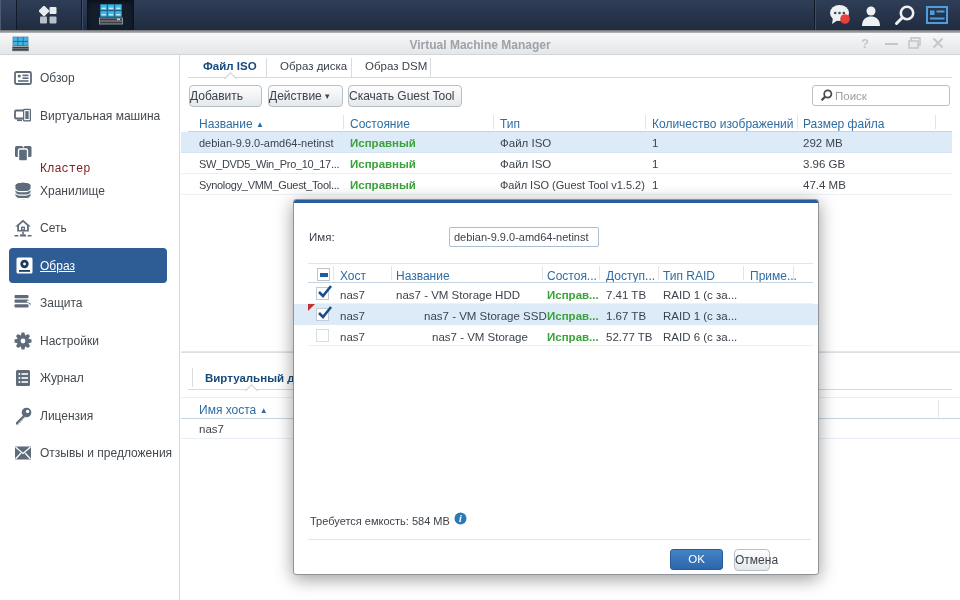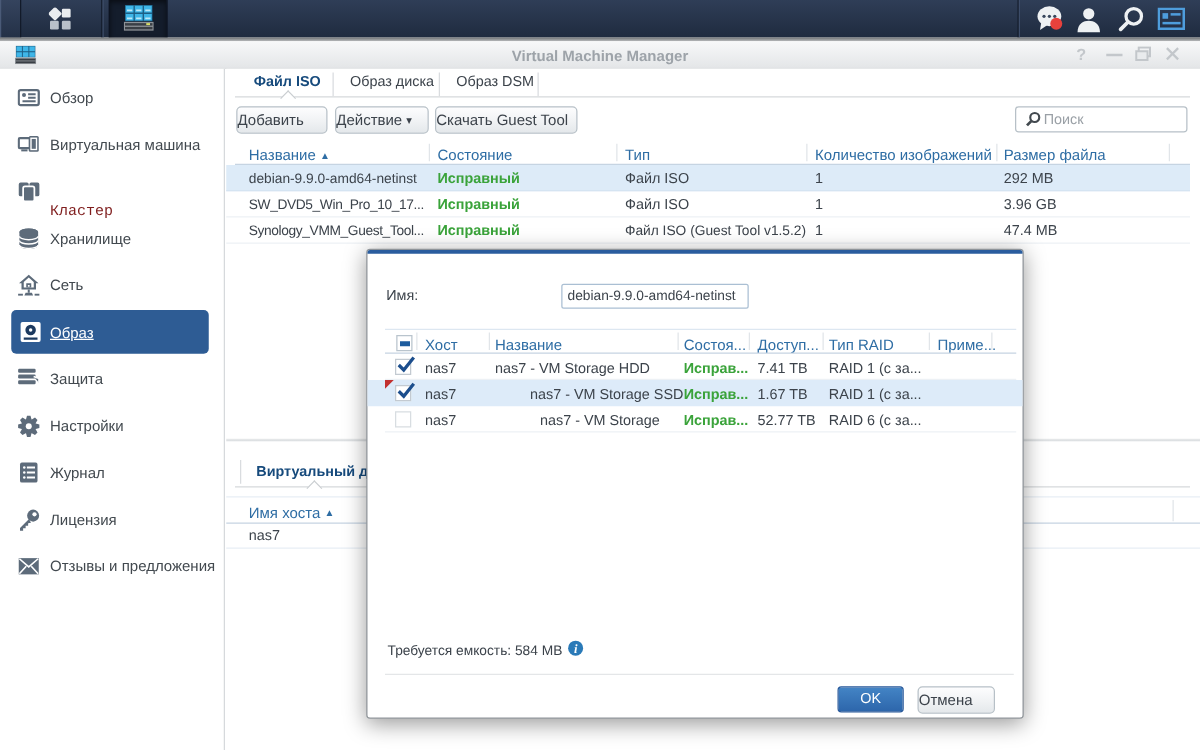--- a/index.html
+++ b/index.html
@@ -327,14 +327,14 @@
   <div class="abs" style="left:312px;top:131px;">52.77 TB</div>
   <div class="abs" style="left:369px;top:131px;">RAID 6 (с за...</div>
 
   <div class="abs" style="left:16px;top:315px;font-size:11px;">Требуется емкость: 584 MB</div>
   <svg class="abs" style="left:160px;top:312px;" width="13" height="13" viewBox="0 0 13 13">
     <circle cx="6.5" cy="6.5" r="6" fill="#2a7ab8"></circle>
     <text x="6.5" y="10" font-size="10" font-style="italic" font-weight="bold" fill="#fff" text-anchor="middle" font-family="Liberation Serif,serif">i</text>
   </svg>
   <div class="abs" style="left:14px;top:339px;width:503px;height:1px;background:#e4e6e8;"></div>
   <div class="abs" style="left:376px;top:349px;width:53px;height:21px;background:linear-gradient(#4384c5,#2d66ab);border:1px solid #27589a;border-radius:3px;color:#fff;text-align:center;line-height:19px;">OK</div>
-  <div class="abs btn" style="left:440px;top:349px;width:62px;">Отмена</div>
+  <div class="abs btn" style="left:440px;top:349px;width:36px;">Отмена</div>
 </div>
 
 </body></html>

